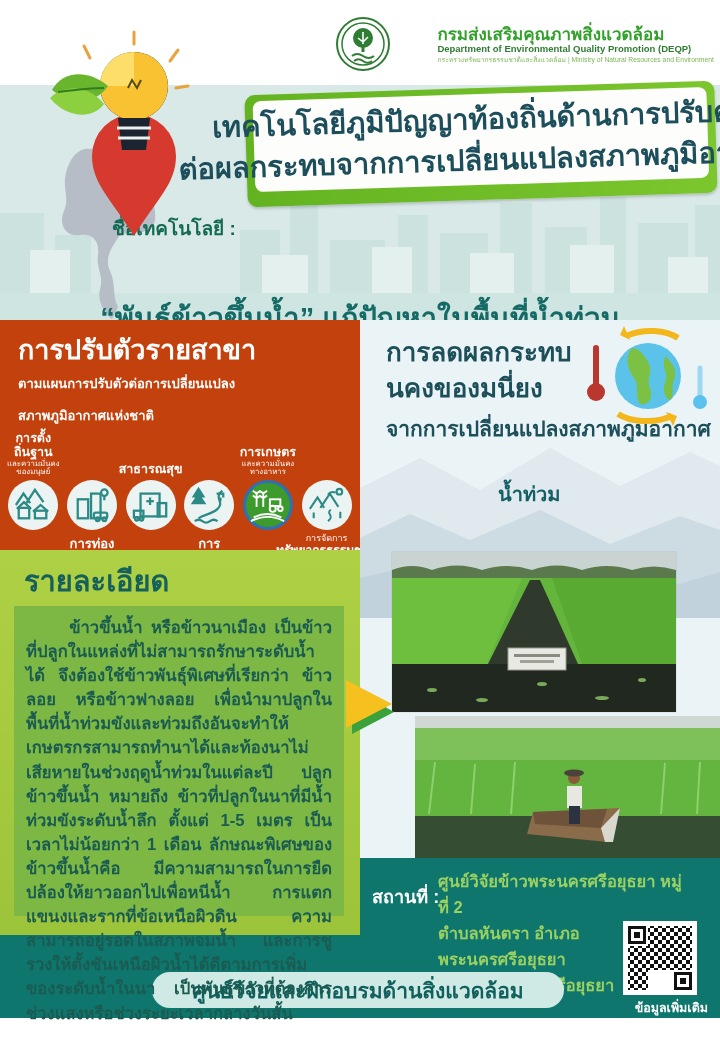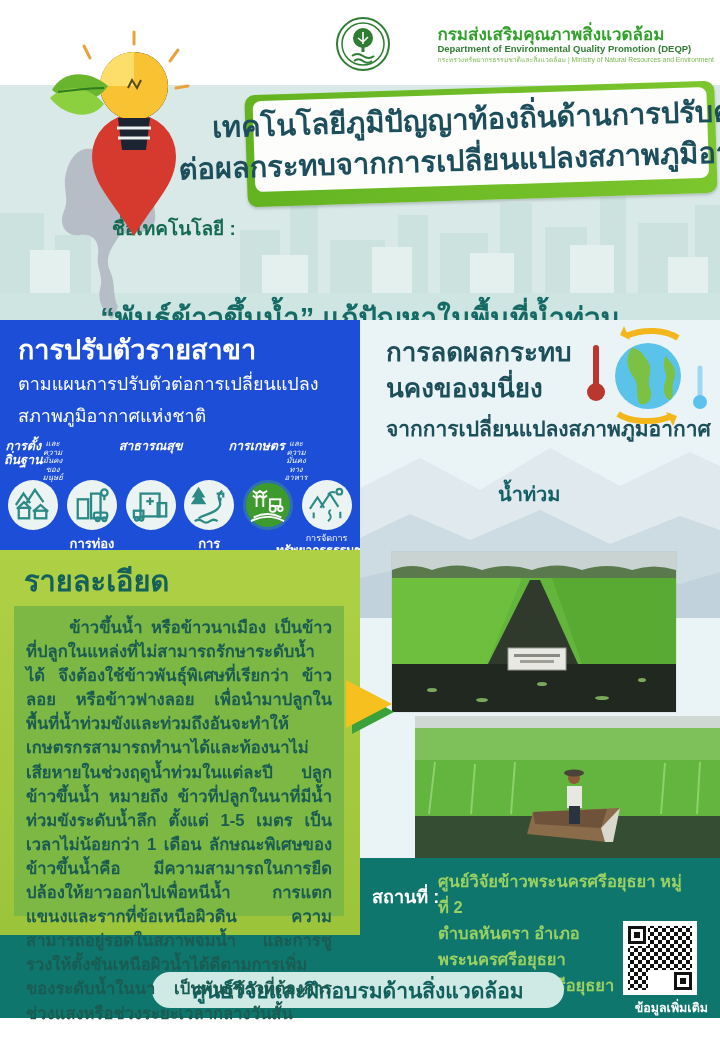--- a/index.html
+++ b/index.html
@@ -20,26 +20,26 @@
   .banner-line{font-size:29px;line-height:41px;font-weight:bold;color:#1d4e5c;white-space:nowrap;}
 
   
   .logo{right:6px;top:16px;display:flex;align-items:center;gap:6px;}
   .logo-text{display:flex;flex-direction:column;line-height:1.12;margin-left:40px;}
   .logo-th{font-size:17px;font-weight:bold;color:#33a02c;}
   .logo-en{font-size:9.5px;font-weight:bold;color:#2e7d32;}
   .logo-ministry{font-size:6.8px;color:#7cb653;margin-top:1px;}
 
   
-  .sector-panel{left:0;top:320px;width:360px;height:230px;background:#1d4ed8;color:#fff;}
+  .sector-panel{left:0;top:320px;width:360px;height:230px;background:#c2410c;color:#fff;}
   .sector-title{position:absolute;left:18px;top:8px;font-size:27px;font-weight:bold;}
-  .sector-sub{position:absolute;left:18px;top:48px;font-size:18px;font-weight:normal;line-height:32px;}
+  .sector-sub{position:absolute;left:18px;top:48px;font-size:13px;font-weight:bold;line-height:32px;}
   .sector-row{position:absolute;left:4px;right:4px;top:120px;display:flex;}
   .sector{width:16.66%;display:flex;flex-direction:column;align-items:center;text-align:center;}
-  .s-top{height:37px;display:flex;flex-direction:row;line-height:1.1;font-style:italic;}
+  .s-top{height:37px;display:flex;flex-direction:column;justify-content:flex-end;line-height:1.1;}
   .s-main{font-size:12.5px;font-weight:bold;}
   .s-sub{font-size:7.8px;}
   .s-circle{width:50px;height:50px;border-radius:50%;background:#ecf4f3;display:flex;align-items:center;justify-content:center;margin-top:3px;}
   .s-circle.hl{background:#3d9b2e;border:3px solid #2f6fb3;width:50px;height:50px;box-sizing:border-box;}
   .s-bot{height:34px;padding-top:4px;line-height:1.1;}
   .s-bot .b-main{font-size:13px;font-weight:bold;}
   .s-bot .b-small{font-size:9px;display:block;}
   .s-bot .b-bold{font-size:12px;font-weight:bold;display:block;}
 
   

